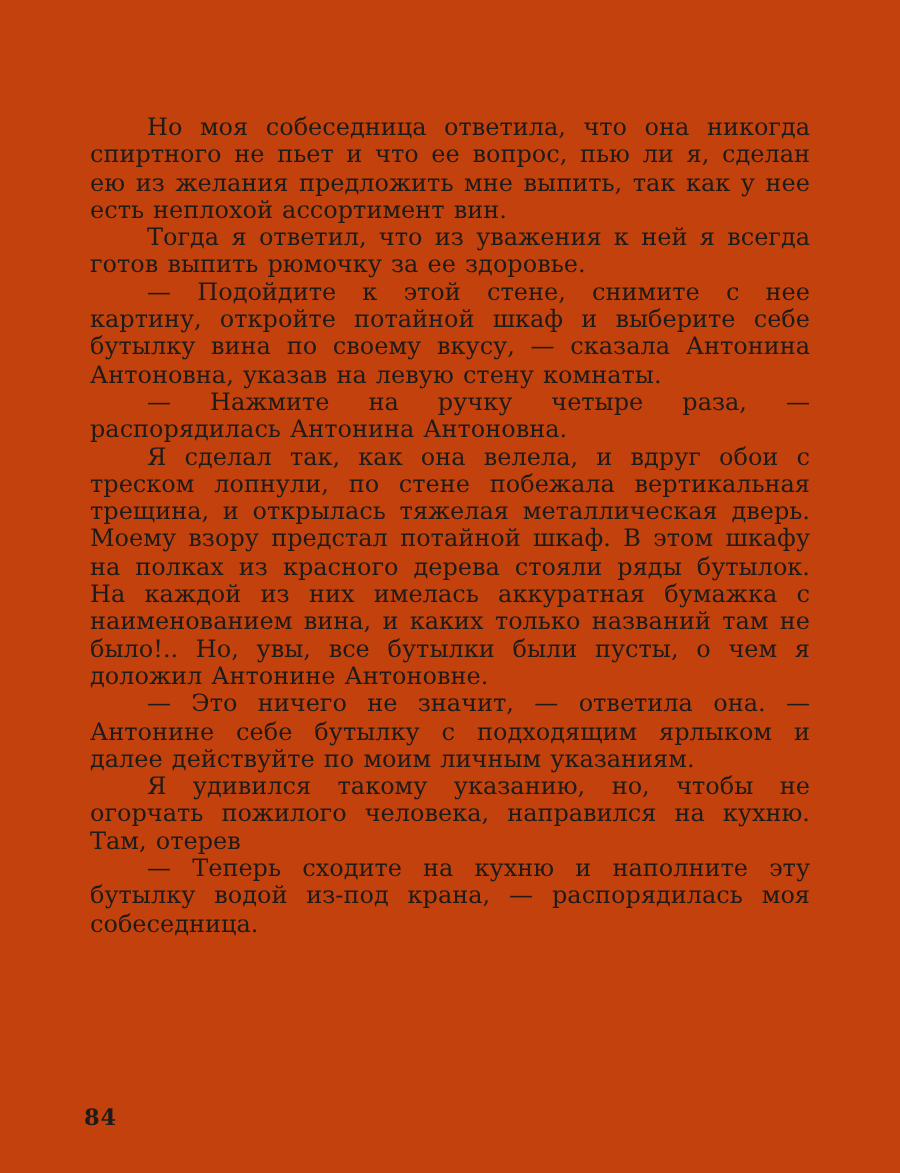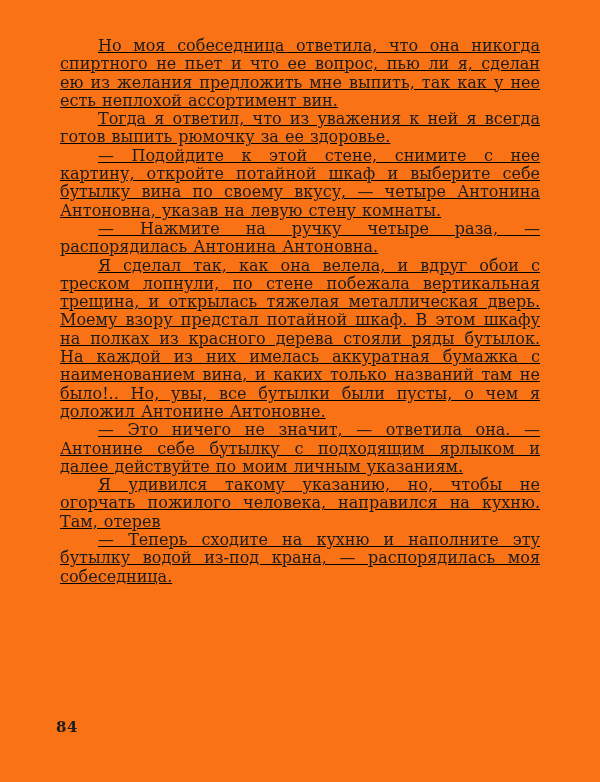--- a/index.html
+++ b/index.html
@@ -4,58 +4,57 @@
   <style>
     html, body {
       margin: 0;
       padding: 0;
       background: #f6f4ef;
     }
     .page {
       position: relative;
       width: 600px;
       height: 782px;
-      background: #f97316;
+      background: #c2410c;
       box-sizing: border-box;
-      padding: 37px 60px 0 60px;
+      padding: 76px 60px 0 60px;
       overflow: hidden;
-      text-decoration: underline;
     }
     .text-block {
       font-family: "DejaVu Serif", serif;
       font-size: 16px;
       line-height: 18.3px;
       text-align: justify;
       color: #1d1c1a;
       width: 480px;
     }
     .text-block p {
       margin: 0;
       text-indent: 38px;
       word-spacing: 1px;
     }
     .page-number {
       position: absolute;
       left: 56px;
-      top: 718px;
+      top: 736px;
       font-family: "DejaVu Serif", serif;
       font-size: 15px;
       font-weight: bold;
       color: #1d1c1a;
       letter-spacing: 0.5px;
     }
   </style>
 </head>
 <body>
 
 <div class="page">
   <div class="text-block">
     <p>Но моя собеседница ответила, что она никогда спиртного не пьет и что ее вопрос, пью ли я, сделан ею из желания предложить мне выпить, так как у нее есть неплохой ассортимент вин.</p>
     <p>Тогда я ответил, что из уважения к ней я всегда готов выпить рюмочку за ее здоровье.</p>
-    <p>— Подойдите к этой стене, снимите с нее картину, откройте потайной шкаф и выберите себе бутылку вина по своему вкусу, — четыре Антонина Антоновна, указав на левую стену комнаты.</p>
+    <p>— Подойдите к этой стене, снимите с нее картину, откройте потайной шкаф и выберите себе бутылку вина по своему вкусу, — сказала Антонина Антоновна, указав на левую стену комнаты.</p>
     <p>— Нажмите на ручку четыре раза, — распорядилась Антонина Антоновна.</p>
     <p>Я сделал так, как она велела, и вдруг обои с треском лопнули, по стене побежала вертикальная трещина, и открылась тяжелая металлическая дверь. Моему взору предстал потайной шкаф. В этом шкафу на полках из красного дерева стояли ряды бутылок. На каждой из них имелась аккуратная бумажка с наименованием вина, и каких только названий там не было!.. Но, увы, все бутылки были пусты, о чем я доложил Антонине Антоновне.</p>
     <p>— Это ничего не значит, — ответила она. — Антонине себе бутылку с подходящим ярлыком и далее действуйте по моим личным указаниям.</p>
     <p>Я удивился такому указанию, но, чтобы не огорчать пожилого человека, направился на кухню. Там, отерев</p>
     <p>— Теперь сходите на кухню и наполните эту бутылку водой из-под крана, — распорядилась моя собеседница.</p>
   </div>
   <div class="page-number">84</div>
 </div>
 
 </body></html>

